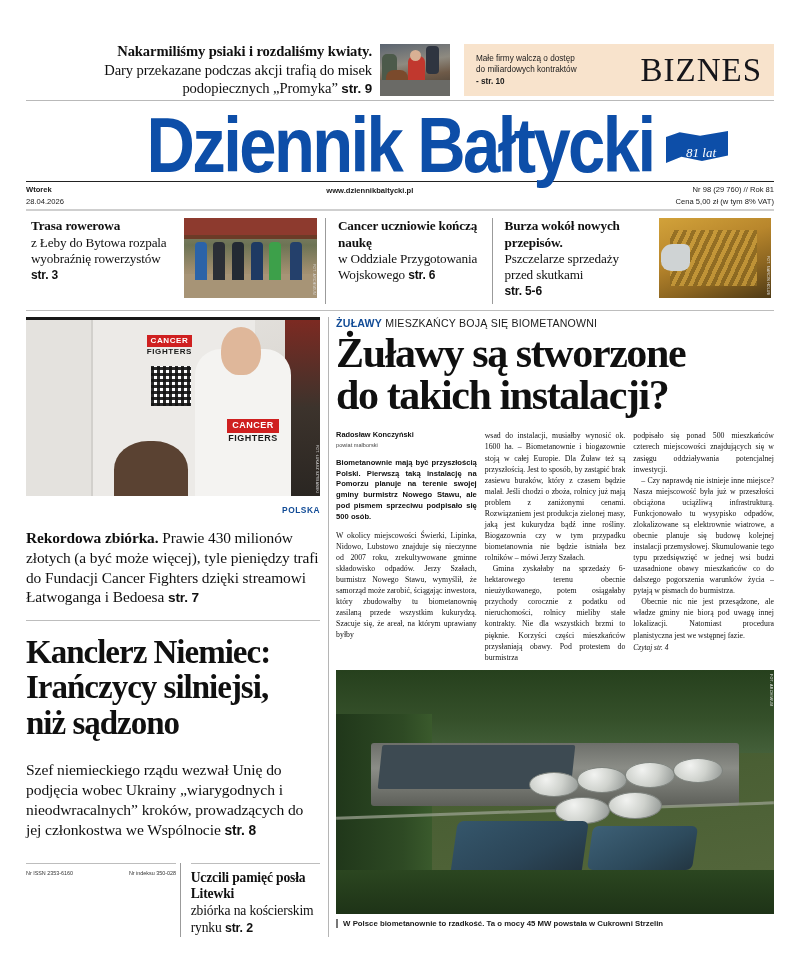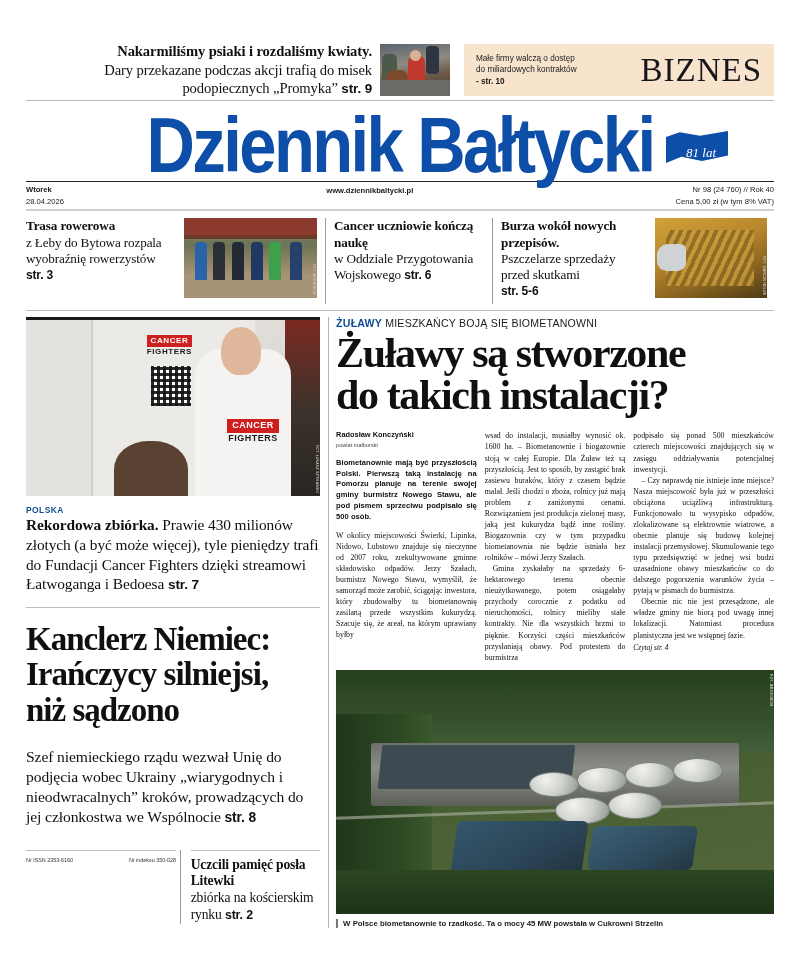--- a/index.html
+++ b/index.html
@@ -176,20 +176,21 @@
 
   
   .teaserrow {
     display: flex;
     margin: 7px 26px 0 26px;
     height: 86px;
   }
   .teaser-col {
     display: flex;
     align-items: flex-start;
+    justify-content: center;
   }
   .teaser-col.c1 { flex: 0 0 152px; }
   .teaser-col.c2 { flex: 0 0 158px; }
   .teaser-col.c3 { flex: 1 1 auto; }
   .teaser-txt {
     font-size: 13.2px;
     line-height: 1.22;
     letter-spacing: -0.15px;
   }
   .teaser-txt b { font-weight: bold; }
@@ -338,21 +339,22 @@
     background: linear-gradient(180deg,#7c2a22 0%,#3c332c 50%,#2a2622 100%);
   }
 
   
   .kicker-blue {
     font-family: "Liberation Sans", sans-serif;
     font-weight: bold;
     font-size: 8.4px;
     letter-spacing: 0.5px;
     color: #114b96;
-    margin: 9px 0 0 0;
+    margin: 9px 0 13px 0;
+    text-align: right;
   }
   .polska-text {
     font-size: 15.4px;
     line-height: 1.27;
     letter-spacing: -0.1px;
   }
   .polska-text b { font-weight: bold; }
   .polska-text .pg {
     font-family: "Liberation Sans", sans-serif;
     font-weight: bold;
@@ -618,21 +620,21 @@
 
   <div class="infobar-wrap">
     <div class="infobar-rule-top"></div>
     <div class="infobar">
       <div class="ib-left">
         <div class="ib-day">Wtorek</div>
         <div>28.04.2026</div>
       </div>
       <div class="ib-center">www.dziennikbaltycki.pl</div>
       <div class="ib-right">
-        <div>Nr 98 (24 760) // Rok 40</div>
+        <div>Nr 98 (29 760) // Rok 81</div>
         <div>Cena 5,00 zł (w tym 8% VAT)</div>
       </div>
     </div>
     <div class="infobar-rule-bot"></div>
   </div>
 
   <div class="teaserrow">
 
     <div class="teaser-col c1">
       <div class="teaser-txt" style="width:142px">

